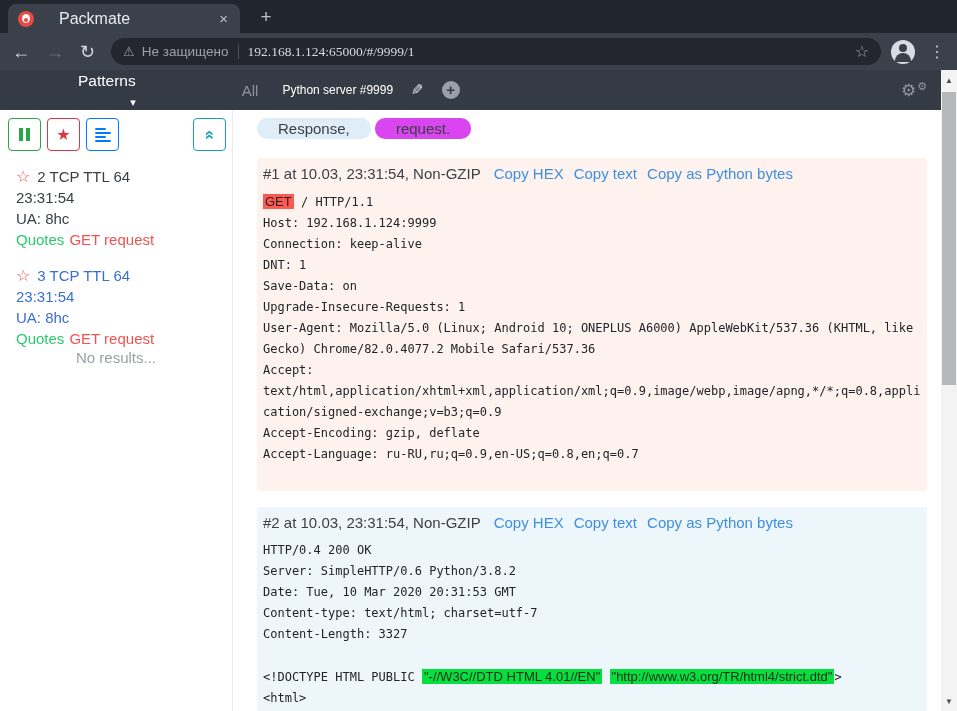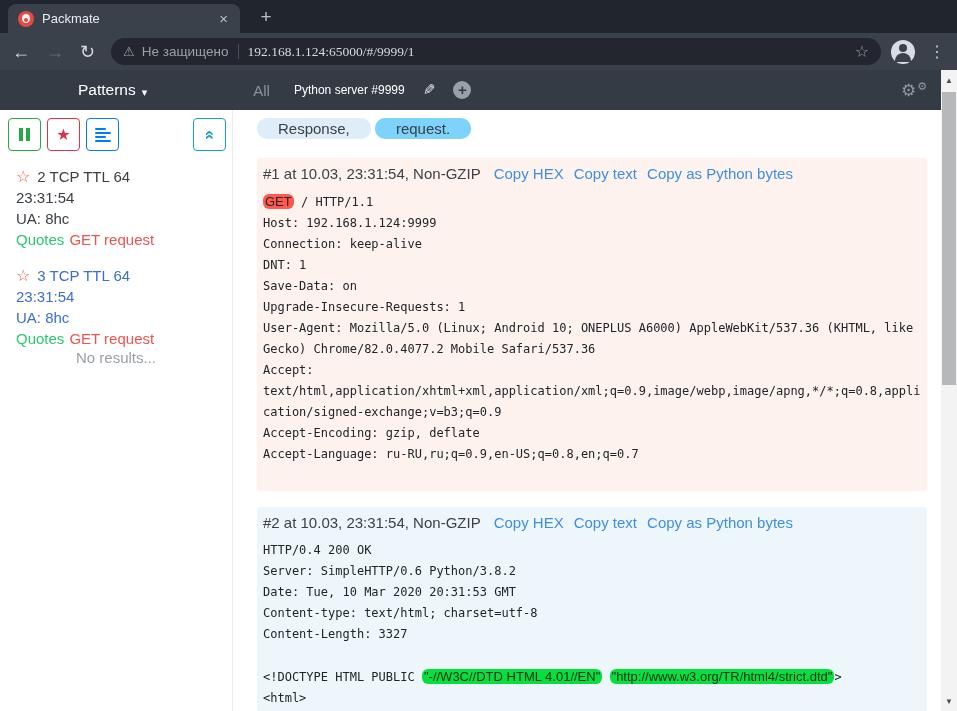--- a/index.html
+++ b/index.html
@@ -12,21 +12,21 @@
   
   .tabstrip { position:absolute; top:0; left:0; width:957px; height:33px; background:#21252d; }
   .tab {
     position:absolute; left:8px; top:4px; width:232px; height:29px;
     background:#3b414b; border-radius:8px 8px 0 0;
     display:flex; align-items:center; padding:0 10px;
   }
   .favicon { width:16px; height:16px; border-radius:50%; background:#e64a40; position:relative; flex:0 0 16px; }
   .favicon::after { content:""; position:absolute; left:4px; top:3px; width:8px; height:9px; border-radius:50%; background:#f3f5f7; }
   .favicon::before { content:""; position:absolute; left:6px; top:7px; width:4px; height:4px; border-radius:50%; background:#e64a40; z-index:1; }
-  .tab-title { flex:1; margin-left:8px; font-size:13px; color:#e6e9ee; white-space:nowrap; overflow:hidden; }
+  .tab-title { flex:1; margin-left:25px; font-size:16px; color:#e6e9ee; white-space:nowrap; overflow:hidden; }
   .tab-close { color:#b9bfc9; font-size:15px; line-height:15px; padding:0 2px; cursor:default; }
   .newtab { position:absolute; left:254px; top:6px; width:24px; height:22px; color:#b9bfc9; font-size:19px; text-align:center; line-height:21px; }
 
   .toolbar {
     position:absolute; top:33px; left:0; width:957px; height:37px; background:#3b414b;
     display:flex; align-items:center; padding:0 12px;
   }
   .nav-ic { font-size:18px; line-height:18px; color:#d3d7de; margin-right:16px; }
   .nav-ic.disabled { color:#656c77; }
   .omnibox {
@@ -42,21 +42,21 @@
   .avatar { width:24px; height:24px; border-radius:50%; background:#d9dde3; position:relative; margin-right:14px; }
   .avatar::before { content:""; position:absolute; left:8px; top:4px; width:8px; height:8px; border-radius:50%; background:#3b414b; }
   .avatar::after { content:""; position:absolute; left:4px; top:13px; width:16px; height:9px; border-radius:8px 8px 0 0; background:#3b414b; }
   .menu-dots { color:#c3c8d0; font-size:16px; line-height:16px; }
 
   
   .app-header {
     position:absolute; top:70px; left:0; width:941px; height:40px; background:#353b44;
     display:flex; align-items:center;
   }
-  .patterns { margin-left:78px; color:#ffffff; font-size:15.5px; display:flex; align-items:flex-end; gap:6px; }
+  .patterns { margin-left:78px; color:#ffffff; font-size:15.5px; display:flex; align-items:flex-end; gap:6px;flex-direction:column; }
   .caret { font-size:11px; color:#ffffff; }
   .htab-all { margin-left:106px; color:#8b929a; font-size:15px; }
   .htab-cur { margin-left:24px; color:#ffffff; font-size:12px; }
   .edit-ic { margin-left:18px; color:#e2e5ea; font-size:15px; transform:scaleX(-1); display:inline-block; }
   .addcircle { margin-left:18px; width:18px; height:18px; border-radius:50%; background:#99a0a9; color:#353b44; font-size:15px; font-weight:bold; text-align:center; line-height:18px; }
   .gears { margin-left:auto; margin-right:14px; position:relative; color:#8f969e; font-size:17px; line-height:17px; width:26px; }
   .gears .g2 { position:absolute; right:0; top:-4px; font-size:11px; }
 
   
   .scroll-col { position:absolute; top:70px; right:0; width:16px; height:641px; background:#f3f3f3; }
@@ -86,31 +86,31 @@
   .stream-item .s-star { color:#ef5350; font-size:16px; margin-right:7px; }
   .stream-item.selected .s-title, .stream-item.selected .s-line { color:#3b6fd1; }
   .tag-green { color:#2dc96f; margin-right:5px; }
   .tag-red { color:#ef5350; }
   .no-results { text-align:center; color:#9aa0a6; font-size:15px; }
 
   .main { flex:1; padding:0 13px 0 24px; }
   .terms { margin-top:10px; font-size:15px; color:#3a4046; }
   .term { padding:2px 21px; border-radius:10px; }
   .term-response { background:#dfedf9; }
-  .term-request { background:#7dd3fc; }
+  .term-request { background:#d946ef; }
 
   .packet { width:670px; border-radius:3px; padding:7px 6px 5px 6px; }
   .packet.request { background:#fdf2ee; margin-top:21px; }
   .packet.response { background:#edf6fb; margin-top:16px; }
   .pkt-head { display:flex; align-items:baseline; font-size:15px; color:#3c4147; }
   .pkt-head a { color:#3f8fe0; text-decoration:none; margin-left:10px; }
   .pkt-head a:first-of-type { margin-left:13px; }
   .pkt-body { margin-top:9px; font-family:"DejaVu Sans Mono", monospace; font-size:12px; line-height:21px; color:#212529; }
   .pline { white-space:pre-wrap; overflow-wrap:break-word; word-wrap:break-word; min-height:21px; }
-  mark { padding:0 2px; font-family:"Liberation Sans", sans-serif; font-size:13px;border-radius:6px; }
+  mark { padding:0 2px; font-family:"Liberation Sans", sans-serif; font-size:13px; }
   mark.mk-red { background:#fa5a52; color:#332220; }
   mark.mk-green { background:#06df3e; color:#24301f; }
 </style>
 </head>
 <body>
 
 <div class="tabstrip">
   <div class="tab">
     <span class="favicon"></span>
     <span class="tab-title">Packmate</span>
@@ -236,21 +236,21 @@
       <div class="pkt-head">
         <span>#2 at 10.03, 23:31:54, Non-GZIP</span>
         <a href="#">Copy HEX</a>
         <a href="#">Copy text</a>
         <a href="#">Copy as Python bytes</a>
       </div>
       <div class="pkt-body">
           <div class="pline">HTTP/0.4 200 OK</div>
           <div class="pline">Server: SimpleHTTP/0.6 Python/3.8.2</div>
           <div class="pline">Date: Tue, 10 Mar 2020 20:31:53 GMT</div>
-          <div class="pline">Content-type: text/html; charset=utf-8</div>
+          <div class="pline">Content-type: text/html; charset=utf-7</div>
           <div class="pline">Content-Length: 3327</div>
           <div class="pline"></div>
           <div class="pline">&lt;!DOCTYPE HTML PUBLIC <mark class="mk-green">"-//W3C//DTD HTML 4.01//EN"</mark> <mark class="mk-green">"http://www.w3.org/TR/html4/strict.dtd"</mark>&gt;</div>
           <div class="pline">&lt;html&gt;</div>
         </div>
     </section>
   </main>
 </div>
 
 </body></html>

